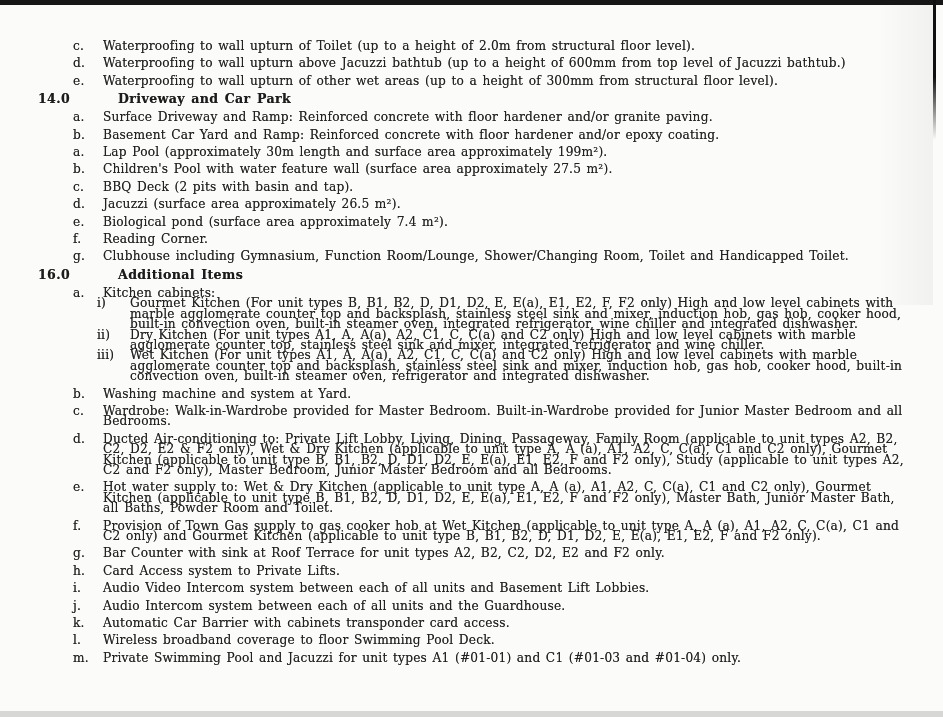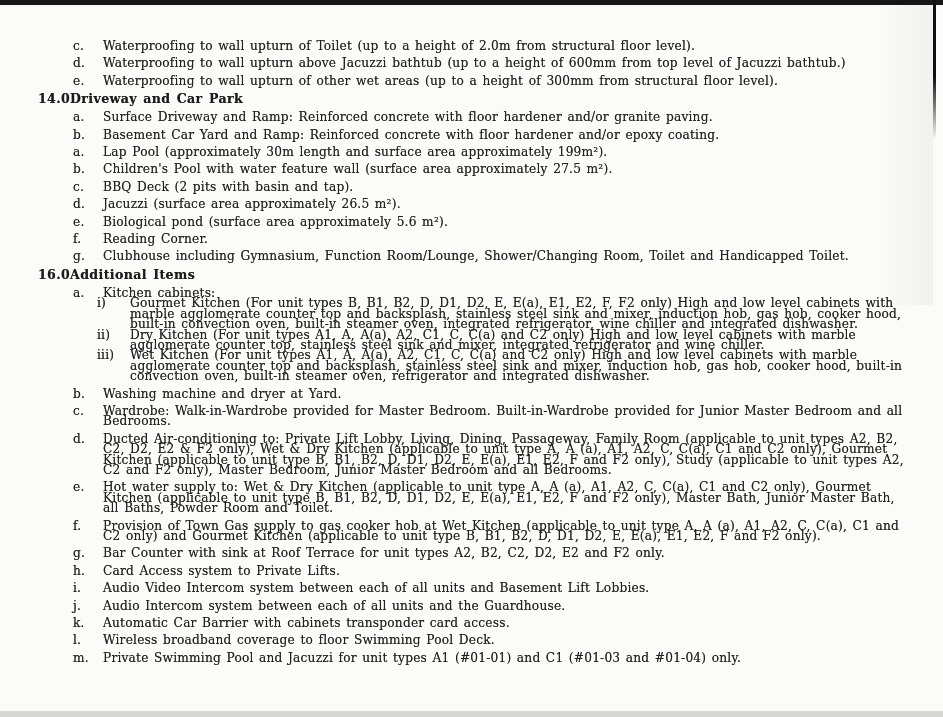--- a/index.html
+++ b/index.html
@@ -64,20 +64,21 @@
   .section-header {
     display: flex;
     margin: 2px 0 8px 38px;
     font-weight: bold;
     font-size: 12.6px;
     line-height: 11px;
     letter-spacing: 0.35px;
     word-spacing: 1.6px;
     color: #1c1c1c;
     text-shadow: 0 0 0.5px rgba(15,15,15,0.6);
+    gap: 48px;
   }
   .section-number { flex: 0 0 29px; }
 </style>
 </head>
 <body>
 
 <div class="page">
   <div class="scan-top"></div>
   <div class="scan-right"></div>
   <div class="scan-shade"></div>
@@ -137,21 +138,21 @@
       </div>
       <div class="item-block">
         <div class="item-row">
           <span class="item-label">d.</span>
           <span class="item-text">Jacuzzi (surface area approximately 26.5 m²).</span>
         </div>
       </div>
       <div class="item-block">
         <div class="item-row">
           <span class="item-label">e.</span>
-          <span class="item-text">Biological pond (surface area approximately 5.6 m²).</span>
+          <span class="item-text">Biological pond (surface area approximately 7.4 m²).</span>
         </div>
       </div>
       <div class="item-block">
         <div class="item-row">
           <span class="item-label">f.</span>
           <span class="item-text">Reading Corner.</span>
         </div>
       </div>
       <div class="item-block">
         <div class="item-row">
@@ -177,21 +178,21 @@
           <span class="sub-text">Dry Kitchen (For unit types A1, A, A(a), A2, C1, C, C(a) and C2 only) High and low level cabinets with marble agglomerate counter top, stainless steel sink and mixer, integrated refrigerator and wine chiller.</span>
         </div>
         <div class="sub-row">
           <span class="sub-label">iii)</span>
           <span class="sub-text">Wet Kitchen (For unit types A1, A, A(a), A2, C1, C, C(a) and C2 only) High and low level cabinets with marble agglomerate counter top and backsplash, stainless steel sink and mixer, induction hob, gas hob, cooker hood, built-in convection oven, built-in steamer oven, refrigerator and integrated dishwasher.</span>
         </div>
       </div>
       <div class="item-block">
         <div class="item-row">
           <span class="item-label">b.</span>
-          <span class="item-text">Washing machine and dryer at Yard.</span>
+          <span class="item-text">Washing machine and system at Yard.</span>
         </div>
       </div>
       <div class="item-block">
         <div class="item-row">
           <span class="item-label">c.</span>
           <span class="item-text">Wardrobe: Walk-in-Wardrobe provided for Master Bedroom. Built-in-Wardrobe provided for Junior Master Bedroom and all Bedrooms.</span>
         </div>
       </div>
       <div class="item-block">
         <div class="item-row">

